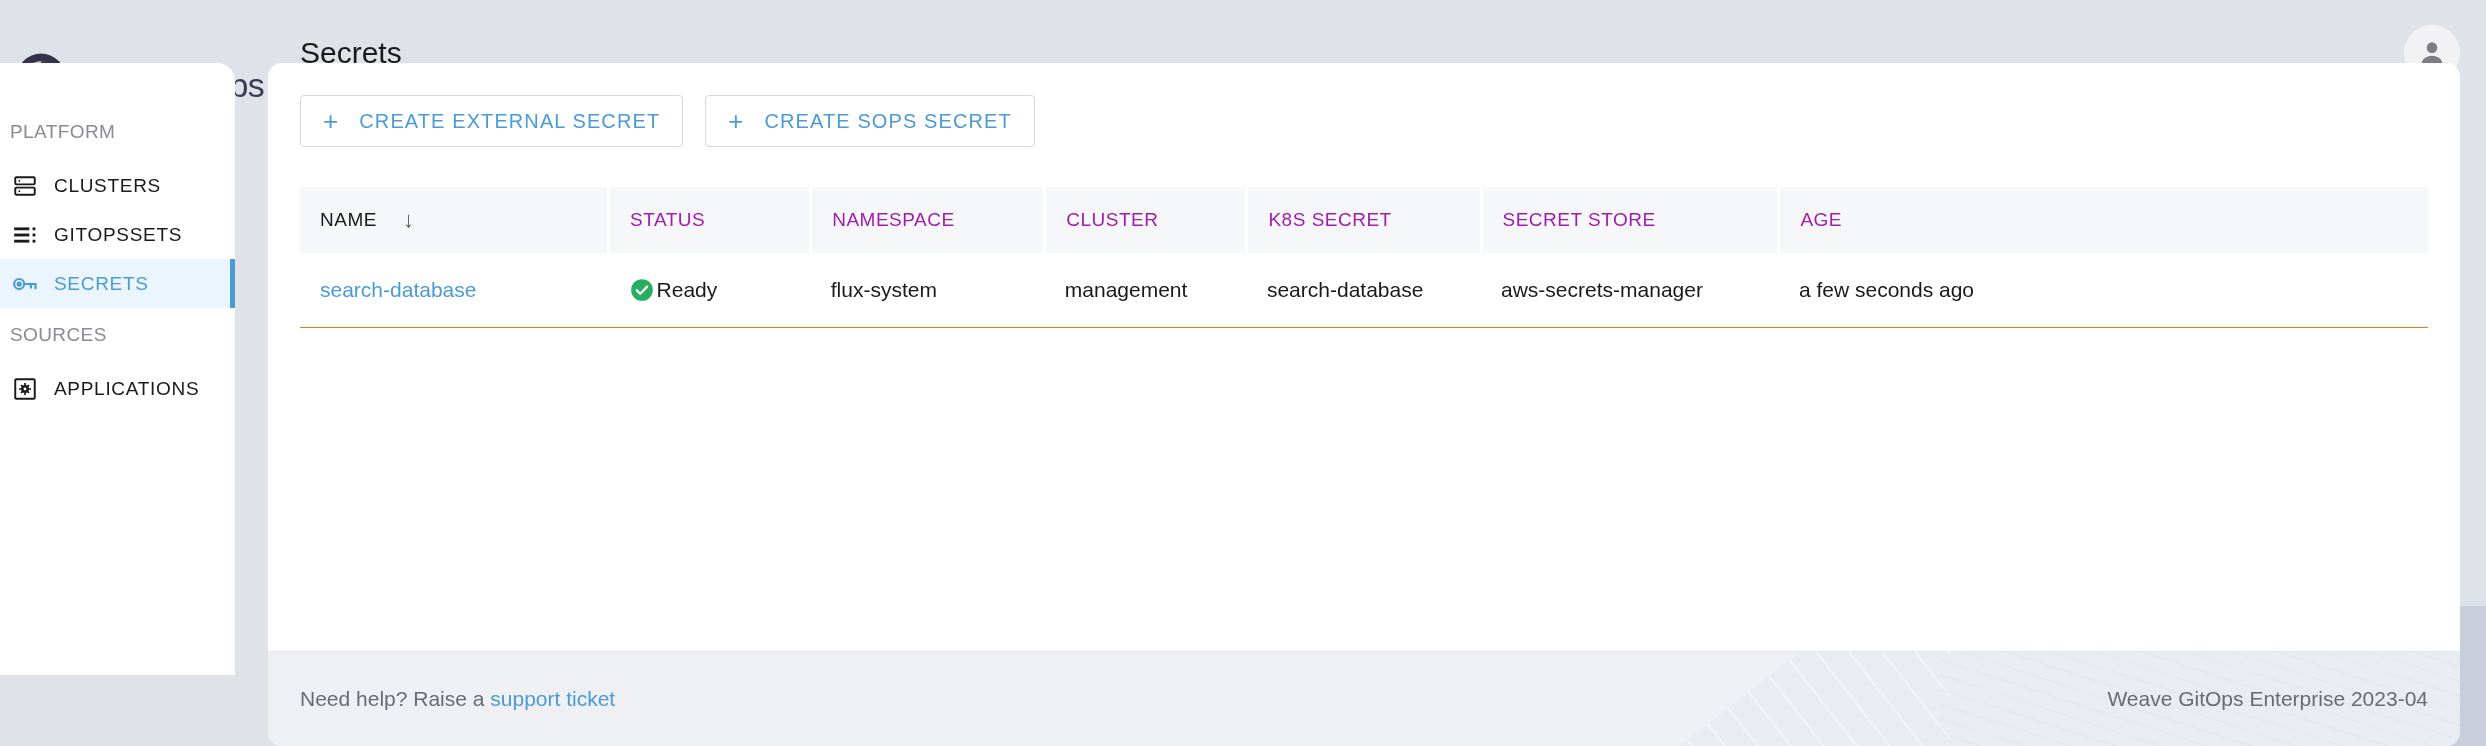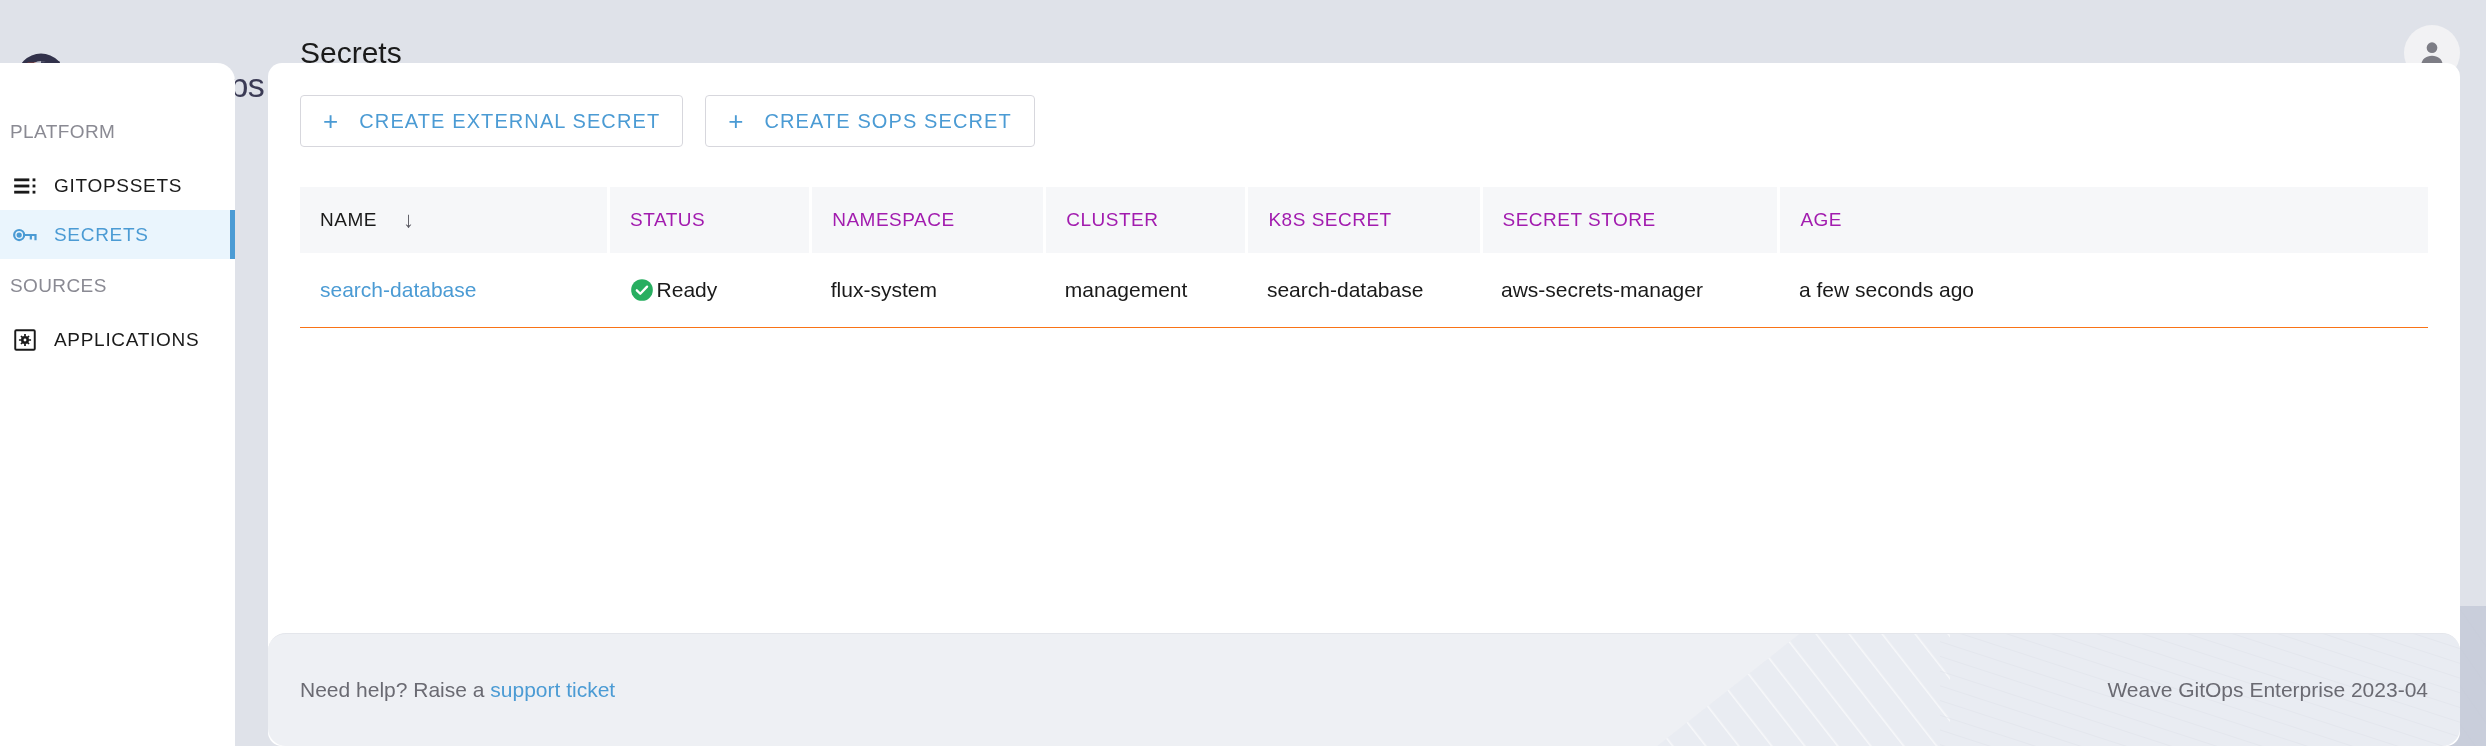--- a/index.html
+++ b/index.html
@@ -37,21 +37,21 @@
     position: absolute; right: 26px; top: 0; height: 105px;
     display: flex; align-items: center;
   }
   #avatar {
     width: 56px; height: 56px; border-radius: 50%;
     background: #f2f2f4; display: flex; align-items: center; justify-content: center;
   }
 
   
   #sidebar {
-    position: absolute; left: 0; top: 63px; width: 235px; height: 683px;
+    position: absolute; left: 0; top: 63px; width: 235px; height: 612px;
     background: #fff; border-top-right-radius: 18px;
     padding-top: 42px; overflow: hidden;
   }
   .nav-section {
     font-size: 19px; color: #8a8a93; letter-spacing: 0.4px;
     padding: 0 0 0 10px; margin-top: 16px; margin-bottom: 18px;
   }
   .nav-item {
     display: flex; align-items: center; height: 49px;
     padding-left: 10px; cursor: pointer; position: relative;
@@ -115,24 +115,24 @@
   tbody td {
     font-size: 21px; color: #1a1a1a; font-weight: 400;
     padding: 24px 0 24px 20px; height: 72px; vertical-align: middle;
     border-bottom: 1px solid #f97316;
   }
   tbody td.link a { color: #4b9bd4; text-decoration: none; }
   .status-cell { display: flex; align-items: center; gap: 2px; }
 
   
   #footer {
-    position: relative; flex: none; height: 113px;
+    position: relative; flex: none; height: 95px;
     background: #eef0f4; border-top: 1px solid #e4e6eb;
     display: flex; align-items: center; justify-content: space-between;
-    padding: 0 32px; overflow: hidden; border-radius: 18px;
+    padding: 0 32px; overflow: hidden;
   }
   #footer-deco {
     position: absolute; right: -60px; top: -40px;
     width: 1000px; height: 260px; pointer-events: none; opacity: .55;
   }
   #footer-left, #footer-right {
     position: relative; z-index: 2; font-size: 21px; color: #6a6a72;
   }
   #footer-left a { color: #4b9bd4; text-decoration: none; }
 
@@ -183,20 +183,31 @@
           <path d="M4 21c0-4.4 3.6-7 8-7s8 2.6 8 7z" fill="#7d7d85"></path>
         </svg>
       </div>
     </div>
   </div>
 
   <nav id="sidebar">
 
     <div class="nav-section">PLATFORM</div>
 
+    <div class="nav-item">
+      <span class="ico">
+        <svg width="26" height="26" viewBox="0 0 24 24" fill="none" stroke="#1a1a1a" stroke-width="1.8">
+          <rect x="3" y="4" width="18" height="6.5" rx="1"></rect>
+          <rect x="3" y="13.5" width="18" height="6.5" rx="1"></rect>
+          <circle cx="6.8" cy="7.25" r="0.9" fill="#1a1a1a" stroke="none"></circle>
+          <circle cx="6.8" cy="16.75" r="0.9" fill="#1a1a1a" stroke="none"></circle>
+        </svg>
+      </span>
+      <span class="lbl">CLUSTERS</span>
+    </div>
 
 
     <div class="nav-item">
       <span class="ico">
         <svg width="26" height="26" viewBox="0 0 24 24" fill="#1a1a1a">
           <rect x="2" y="5" width="14" height="2.6"></rect>
           <rect x="2" y="10.7" width="14" height="2.6"></rect>
           <rect x="2" y="16.4" width="14" height="2.6"></rect>
           <rect x="19" y="5" width="2.6" height="2.6"></rect>
           <rect x="19" y="10.7" width="2.6" height="2.6"></rect>

